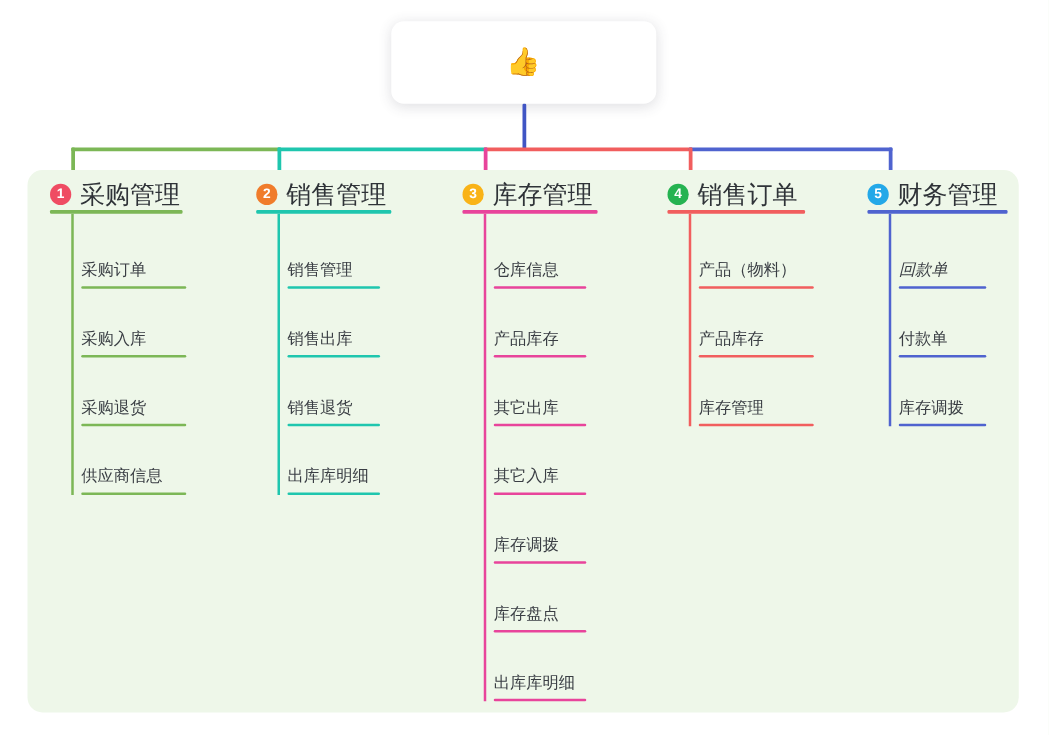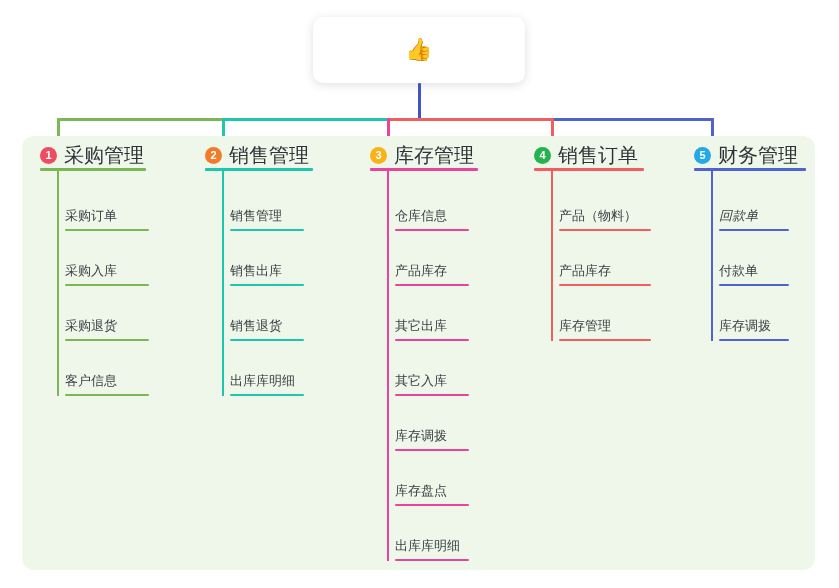--- a/index.html
+++ b/index.html
@@ -97,21 +97,21 @@
           </div>
           <div class="leaf" style="left: 25px; top: 124px; height: 26px; width: 94px;">
             <div class="leaf-label">采购入库</div>
             <div class="leaf-rule" style="width: 84px; background: rgb(124, 183, 86);"></div>
           </div>
           <div class="leaf" style="left: 25px; top: 179px; height: 26px; width: 94px;">
             <div class="leaf-label">采购退货</div>
             <div class="leaf-rule" style="width: 84px; background: rgb(124, 183, 86);"></div>
           </div>
           <div class="leaf" style="left: 25px; top: 234px; height: 26px; width: 94px;">
-            <div class="leaf-label">客户信息</div>
+            <div class="leaf-label">供应商信息</div>
             <div class="leaf-rule" style="width: 84px; background: rgb(124, 183, 86);"></div>
           </div>
         </div>
         <div class="col" style="left: 183px; width: 128px;">
           <div class="col-head">
             <span class="badge" style="background: rgb(240, 124, 43);">2</span>
             <span class="col-title">销售管理</span>
           </div>
           <div class="head-rule" style="width: 108px; background: rgb(31, 198, 174);"></div>
           <div class="spine" style="left: 17px; height: 225px; background: rgb(31, 198, 174);"></div>

